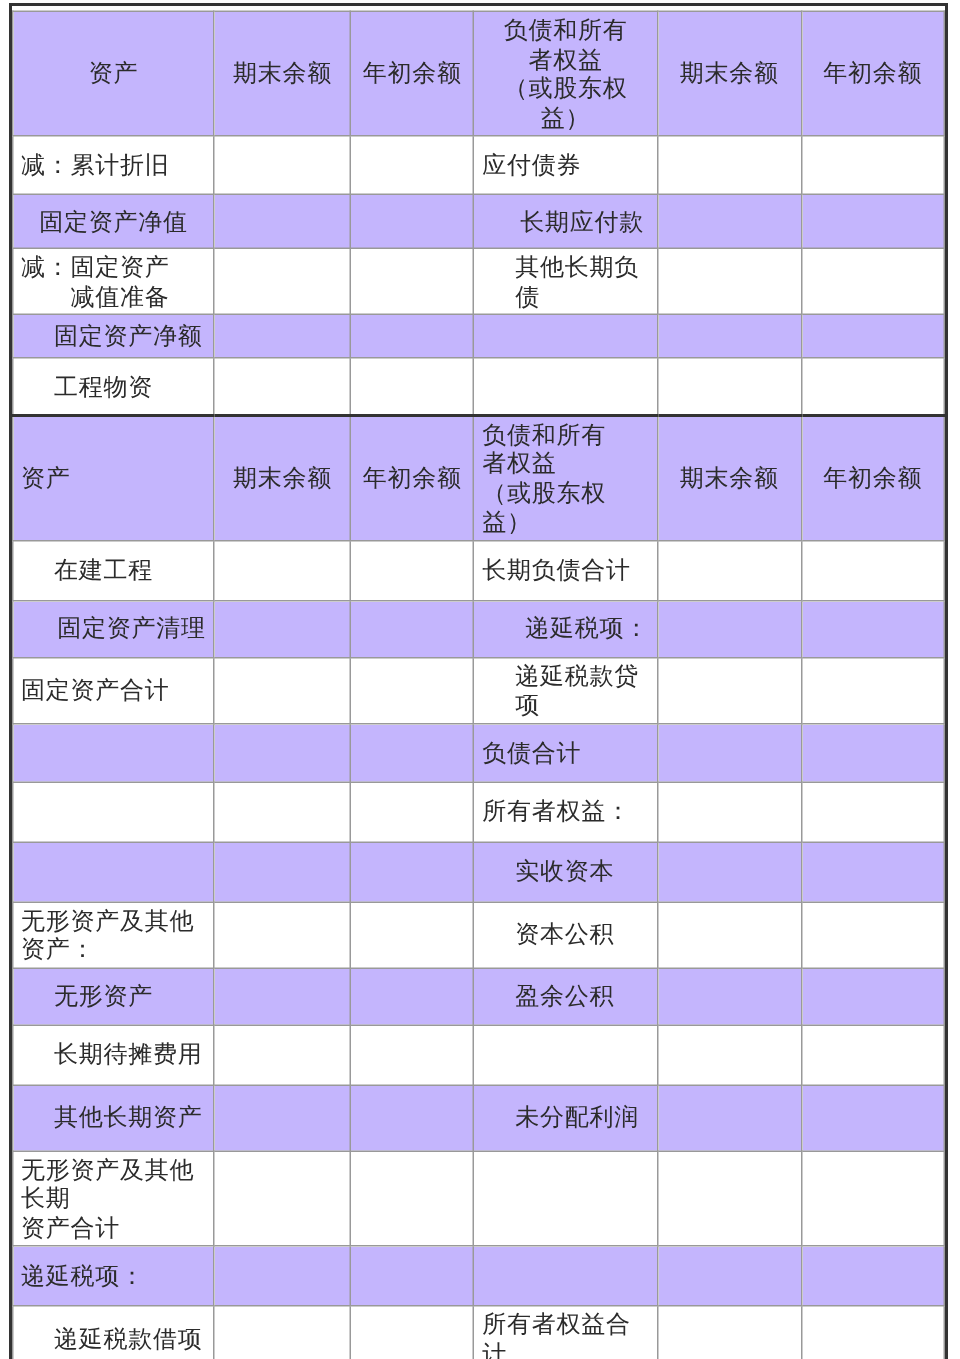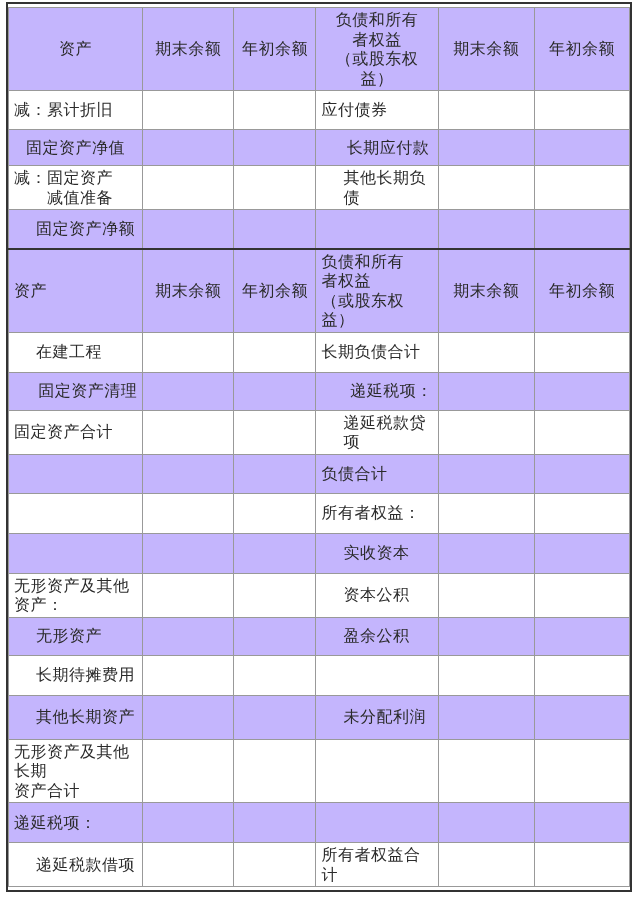--- a/index.html
+++ b/index.html
@@ -83,27 +83,35 @@
         </tr>
         <tr style="height: 44px; margin-left: 44px;">
           <td>减：固定资产
 　　减值准备</td>
           <td></td>
           <td></td>
           <td class="indent">其他长期负债</td>
           <td></td>
           <td></td>
         </tr>
-        <tr style="height: 39px; margin-left: 16px;">
+        <tr style="height: 29px; margin-left: 16px;">
           <td class="shade indent">固定资产净额</td>
           <td class="shade"></td>
           <td class="shade"></td>
           <td class="shade"></td>
           <td class="shade"></td>
           <td class="shade"></td>
+        </tr>
+        <tr style="height: 38px;">
+          <td class="indent">工程物资</td>
+          <td></td>
+          <td></td>
+          <td></td>
+          <td></td>
+          <td></td>
         </tr>
         <tr class="section" style="height: 48px;">
           <td class="shade">资产</td>
           <td class="shade center">期末余额</td>
           <td class="shade center">年初余额</td>
           <td class="shade">负债和所有
 者权益
 （或股东权益）</td>
           <td class="shade center">期末余额</td>
           <td class="shade center">年初余额</td>

